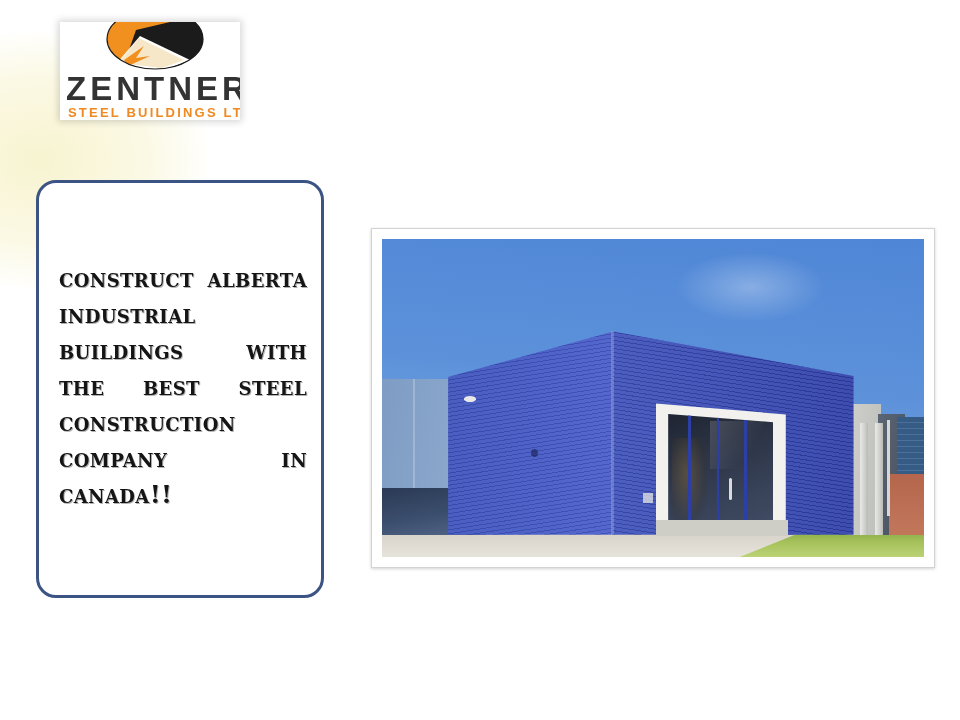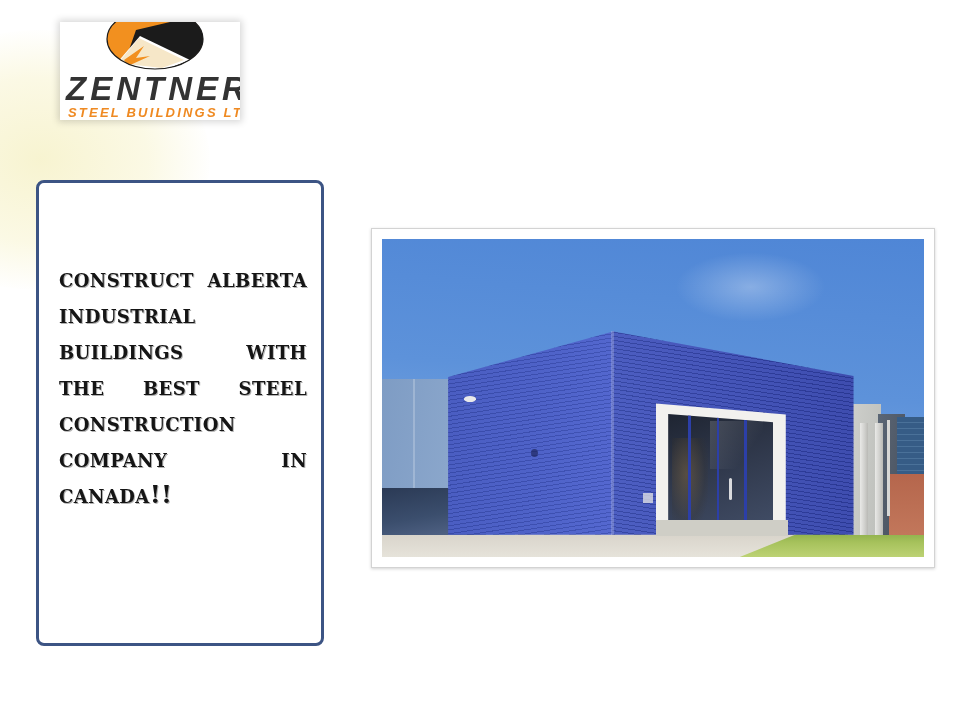--- a/index.html
+++ b/index.html
@@ -46,21 +46,20 @@
     background: #ffffff;
     box-shadow: 0 0 7px 2px rgba(0,0,0,0.16);
     overflow: hidden;
   }
   .logo-inner {
     position: absolute;
     left: 0;
     top: -14px;
     width: 220px;
     height: 130px;
-    font-style: italic;
   }
   .logo-mark {
     position: absolute;
     left: 46px;
     top: 0px;
     width: 98px;
     height: 62px;
   }
   .logo-wordmark {
     position: absolute;
@@ -89,23 +88,23 @@
     white-space: nowrap;
     line-height: 14px;
   }
 
   
   .text-panel {
     position: absolute;
     left: 36px;
     top: 180px;
     width: 288px;
-    height: 466px;
+    height: 418px;
     border: 3px solid #3c5484;
-    border-radius: 8px;
+    border-radius: 20px;
     background: #ffffff;
     box-sizing: border-box;
   }
   .panel-text {
     position: absolute;
     left: 20px;
     top: 78px;
     width: 248px;
     color: #151515;
     font-family: "DejaVu Serif", "Liberation Serif", serif;

